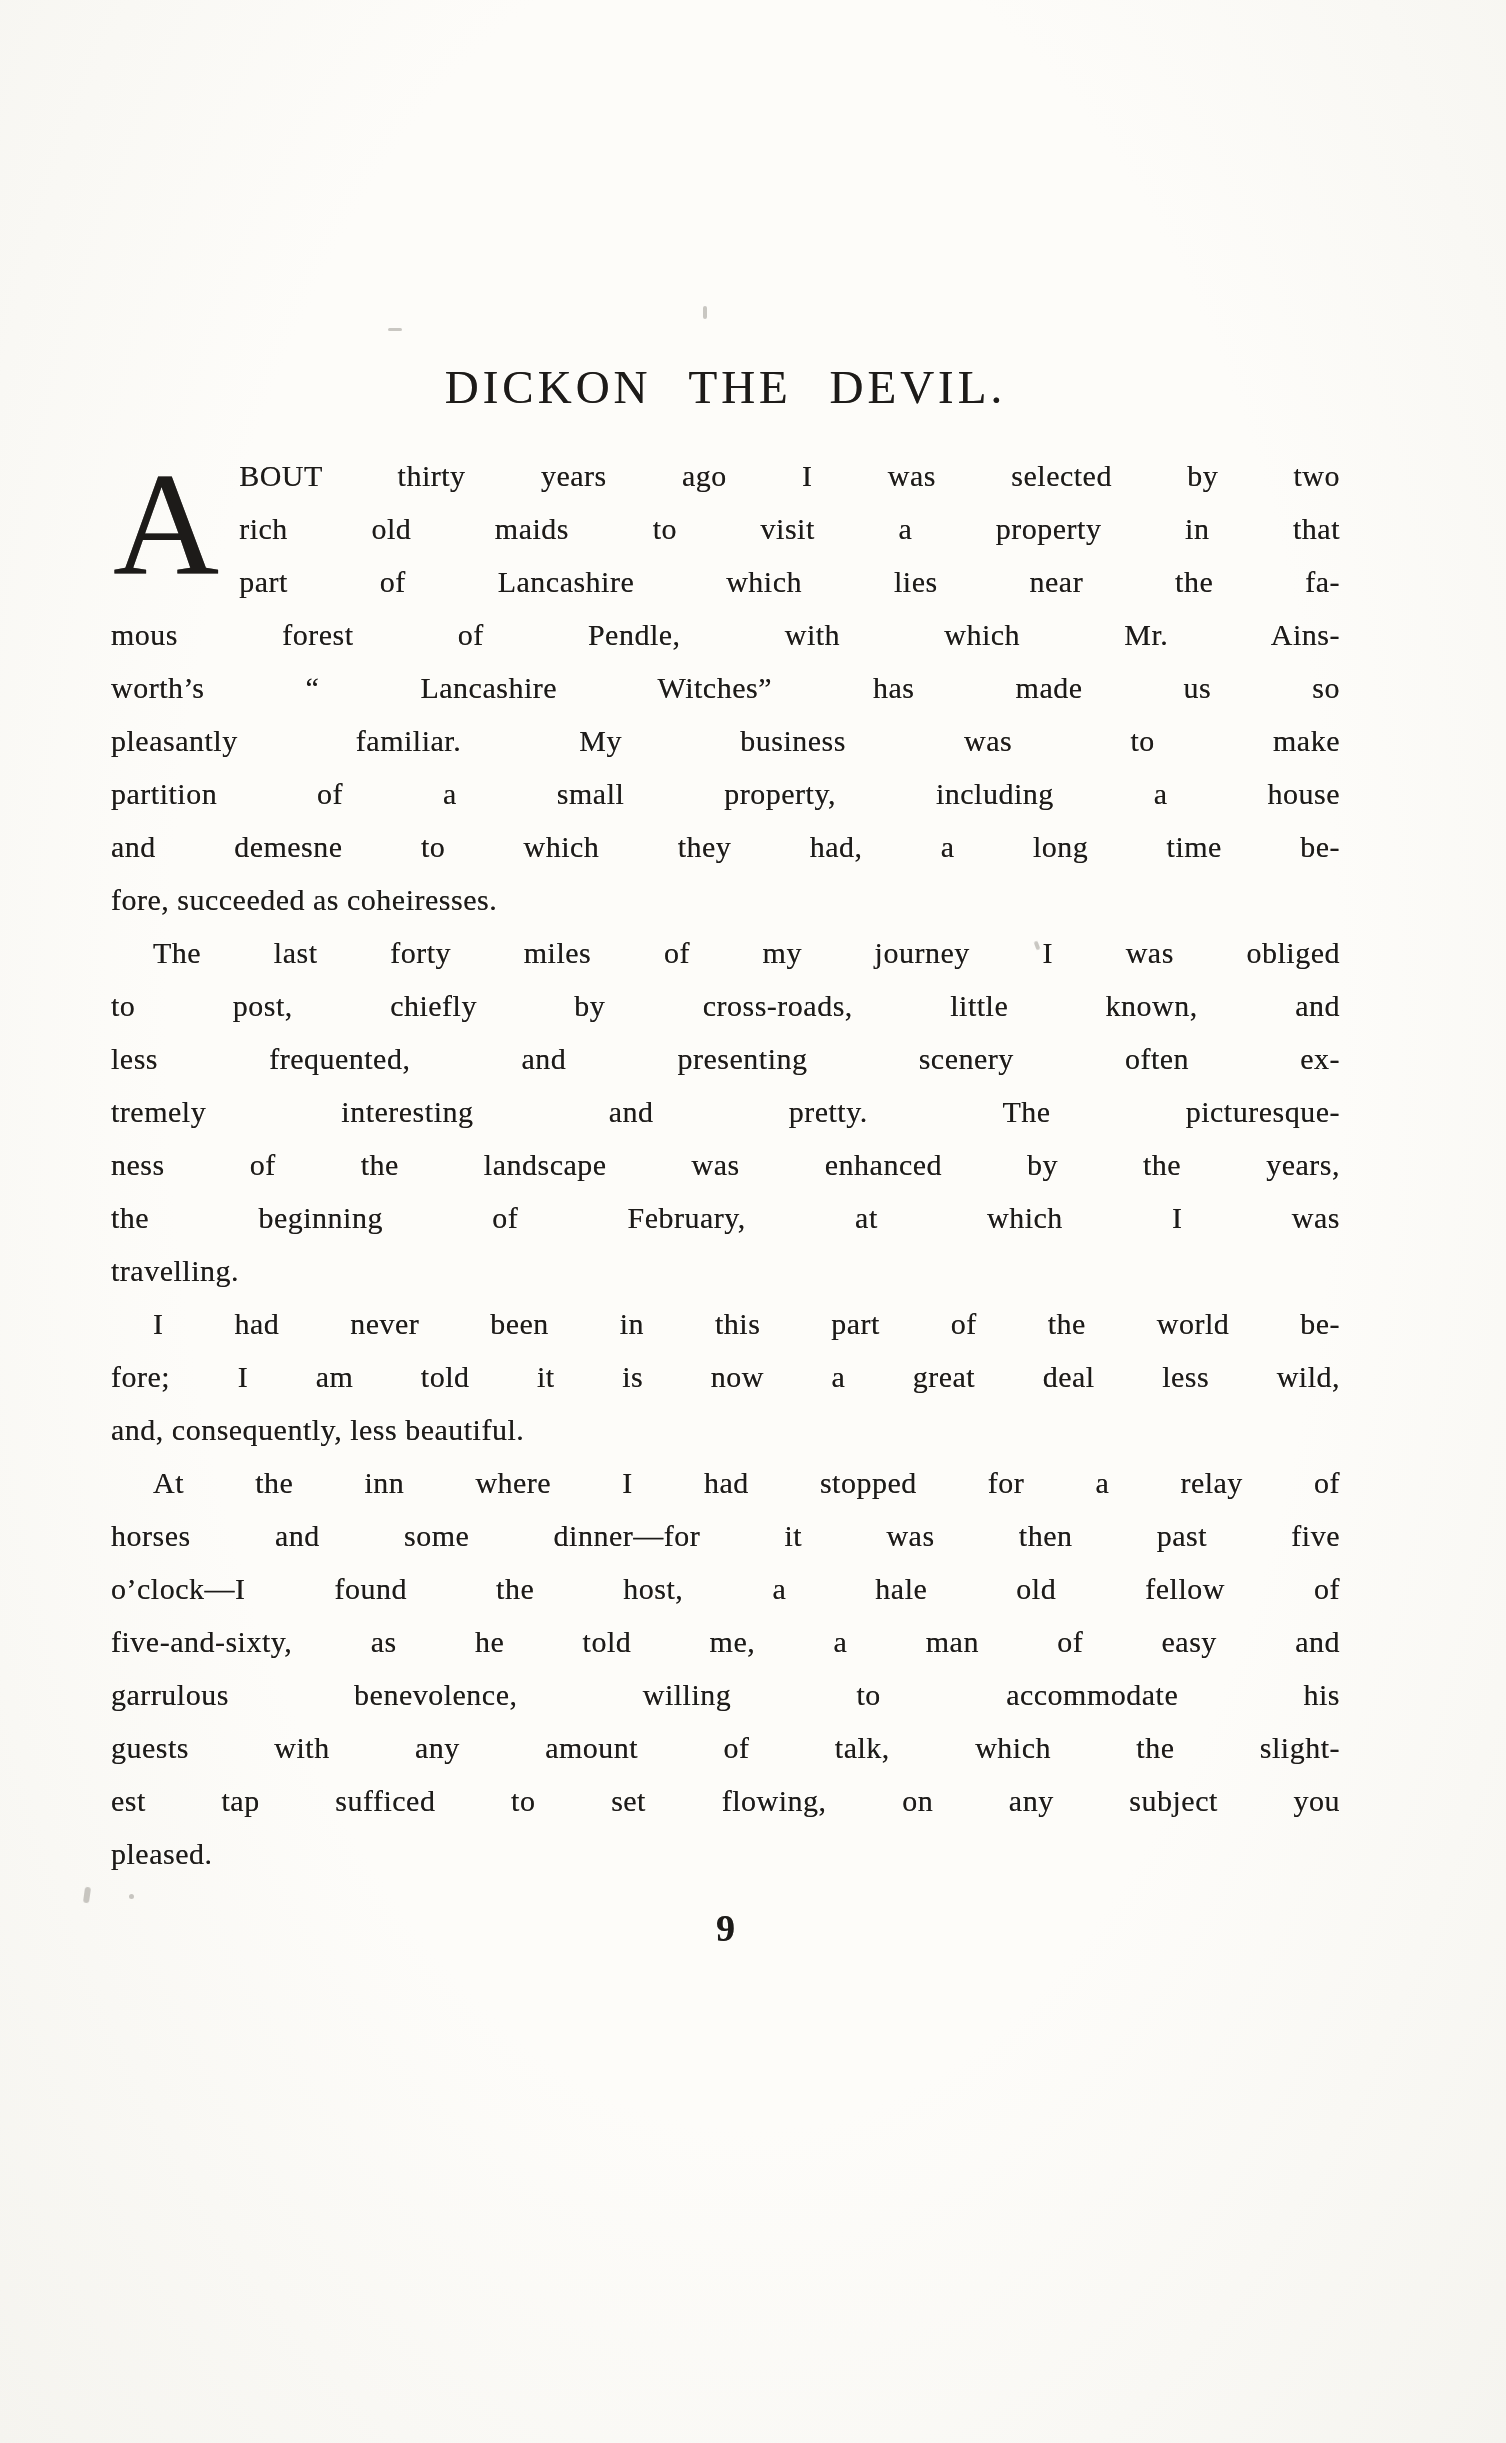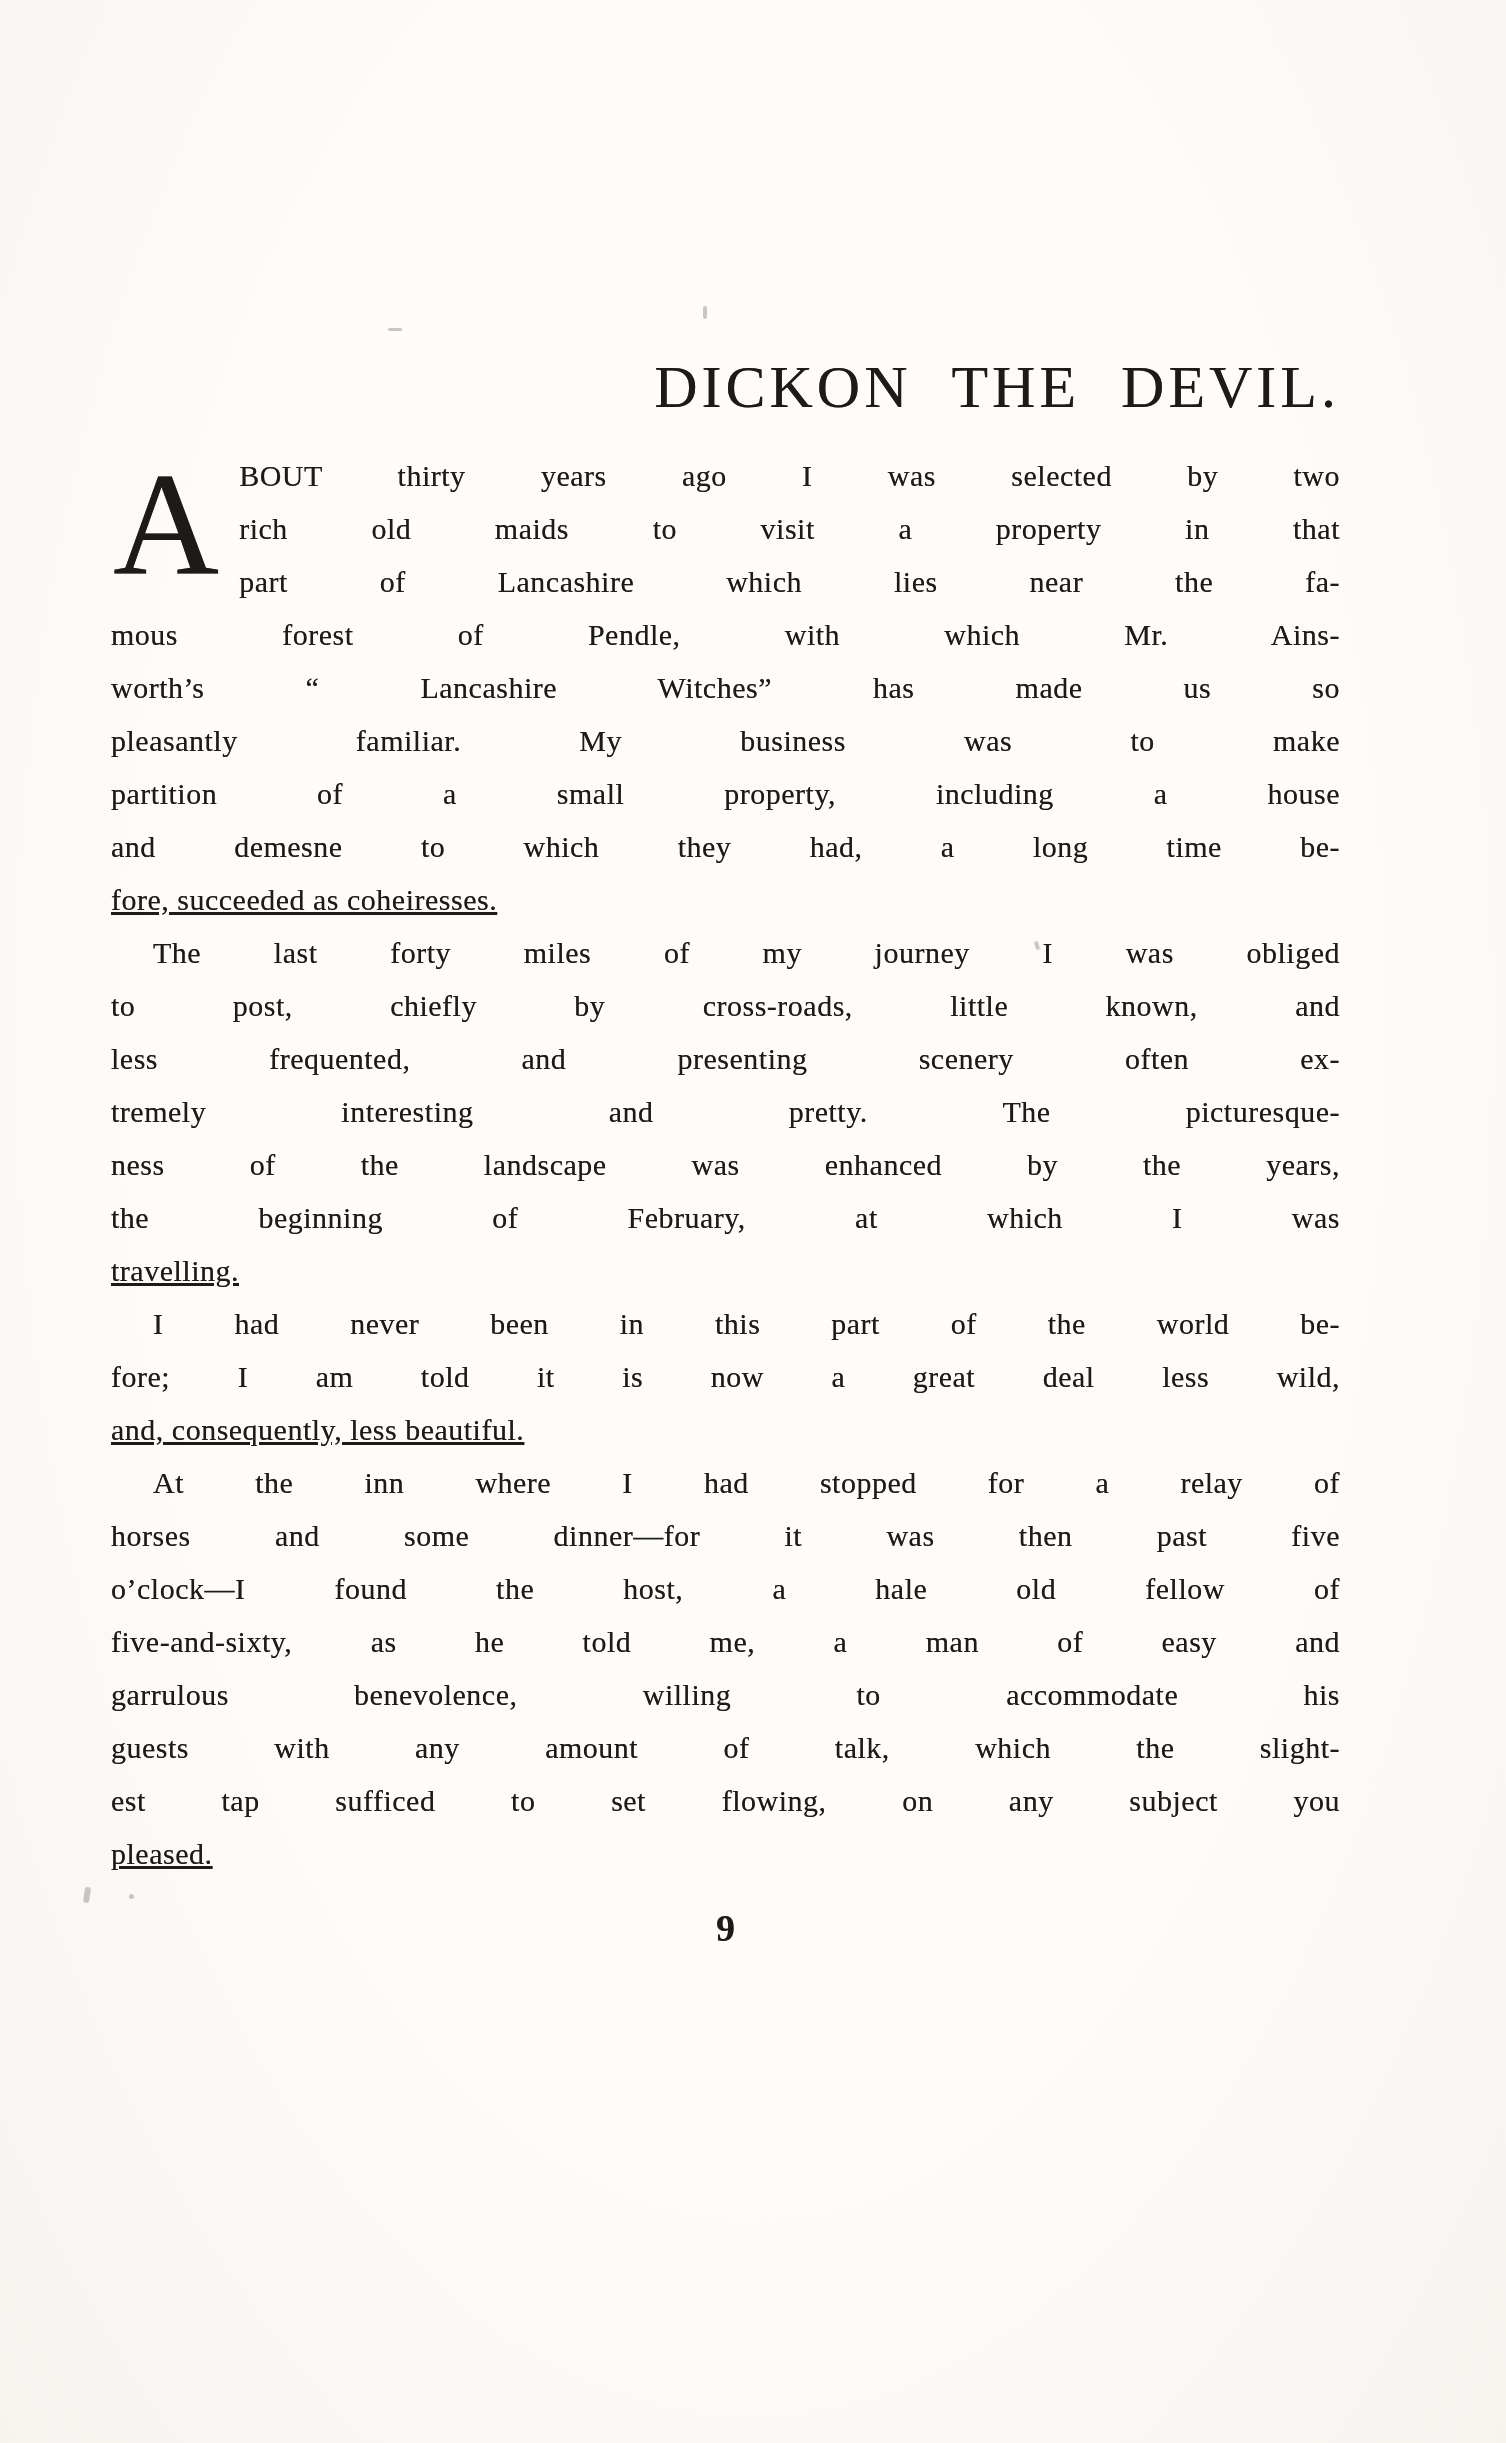--- a/index.html
+++ b/index.html
@@ -19,42 +19,41 @@
     height: 100%;
   }
   .text-block {
     position: absolute;
     left: 111px;
     top: 364px;
     width: 1229px;
     text-shadow: 0 0 0.6px rgba(25, 22, 20, 0.65);
   }
   .title {
-    font-size: 60px;
+    font-size: 47px;
     line-height: 47px;
     font-weight: normal;
-    text-align: right;
+    text-align: center;
     letter-spacing: 4px;
     word-spacing: 22px;
     margin: 0 0 38px 0;
   }
   .paragraph { margin: 0; }
   .line {
     font-size: 30px;
     line-height: 53px;
     height: 53px;
     letter-spacing: 0.5px;
     text-align: justify;
     text-align-last: justify;
     overflow: hidden;
   }
   .line.last {
     text-align: left;
     text-align-last: auto;
-    text-decoration: underline;
   }
   .line.indent { padding-left: 42px; }
   .dropcap {
     float: left;
     font-size: 147px;
     line-height: 149px;
     height: 158px;
     padding: 0 20px 0 2px;
   }
   .page-number {

